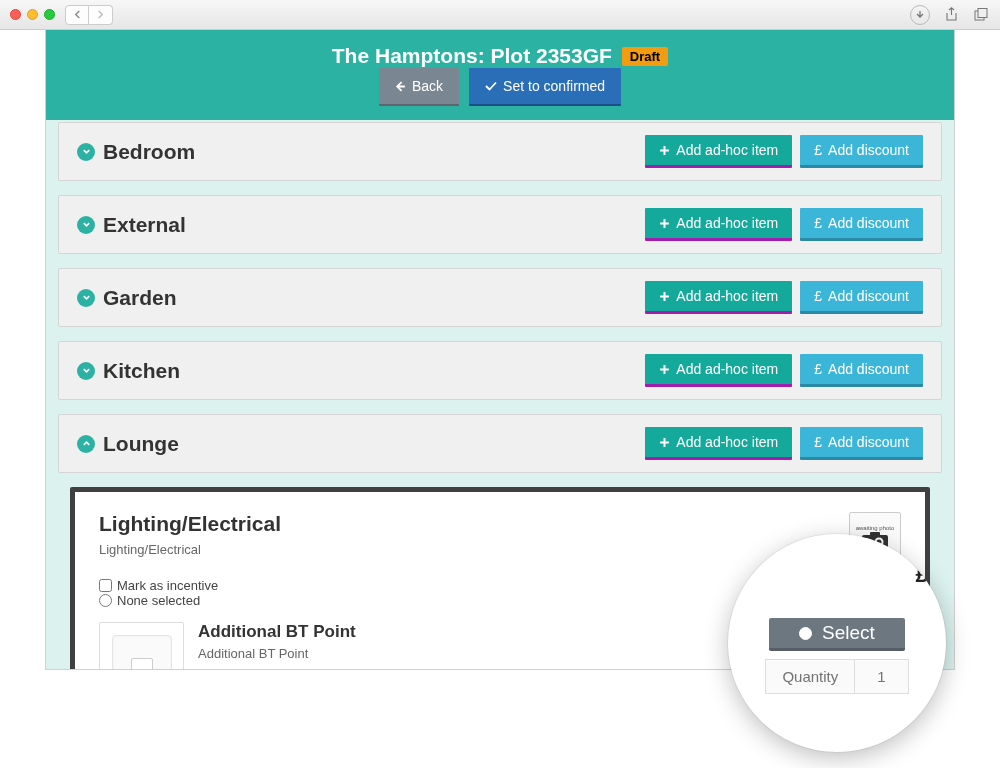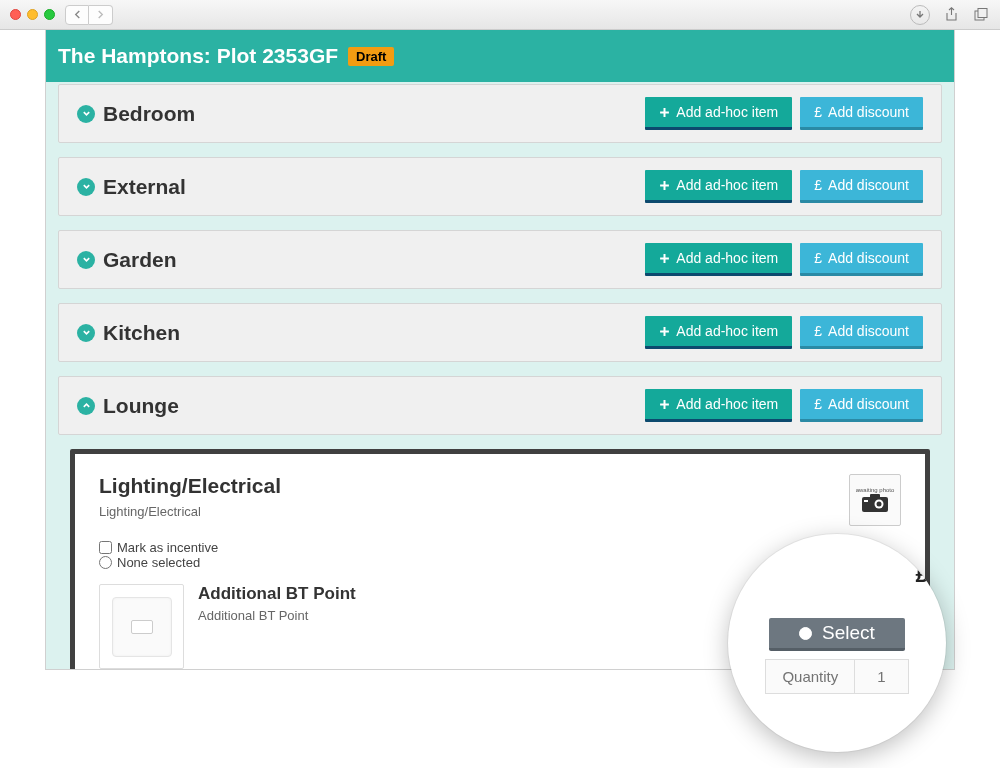--- a/index.html
+++ b/index.html
@@ -60,20 +60,21 @@
     border-top: none;
   }
 
   .header-bar {
     background: #2bb2a3;
     color: #fff;
     padding: 14px 12px;
     display: flex;
     align-items: center;
     justify-content: space-between;
+    flex-direction: column;
   }
   .header-title {
     font-size: 21px;
     font-weight: 700;
     display: flex;
     align-items: center;
     gap: 10px;
   }
   .draft-badge {
     background: #f39c12;
@@ -122,21 +123,21 @@
     width: 18px; height: 18px;
     background: #2bb2a3;
     border-radius: 50%;
     display: inline-flex;
     align-items: center;
     justify-content: center;
     color: #fff;
     font-size: 11px;
   }
   .section-buttons { display: flex; gap: 8px; }
-  .btn-teal { background: #14a99a; border-bottom: 3px solid #0c4a6e; padding: 7px 14px; font-size: 14px; }
+  .btn-teal { background: #14a99a; border-bottom: 3px solid #a21caf; padding: 7px 14px; font-size: 14px; }
   .btn-cyan { background: #3cb6d8; border-bottom: 3px solid #2a8aa5; padding: 7px 14px; font-size: 14px; }
 
   .panel {
     background: #fff;
     border: 5px solid #404040;
     border-radius: 2px;
     margin: 0 12px;
     padding: 20px 24px;
   }
   .panel-head { display:flex; justify-content: space-between; align-items: flex-start; }
@@ -258,20 +259,34 @@
     </div>
   </div>
 </div>
 
 <div class="app-bg">
 
   <div class="header-bar">
     <div class="header-title">
       <span>The Hamptons: Plot 2353GF</span>
       <span class="draft-badge">Draft</span>
+    </div>
+    <div class="header-actions">
+      <button class="btn btn-gray">
+        <svg width="11" height="11" viewBox="0 0 10 10">
+            <path d="M6 1 L2 5 L6 9 M2 5 H9" stroke="#fff" stroke-width="1.6" fill="none"></path>
+          </svg>
+        <span>Back</span>
+      </button>
+      <button class="btn btn-blue">
+        <svg width="12" height="11" viewBox="0 0 12 11">
+            <path d="M1 5 L4.5 8.5 L11 1.5" stroke="#fff" stroke-width="1.8" fill="none"></path>
+          </svg>
+        <span>Set to confirmed</span>
+      </button>
     </div>
   </div>
 
   <div class="sections">
 
     <div class="section-row">
       <div class="section-title">
         <span class="chevron">
           <svg width="9" height="9" viewBox="0 0 10 10">
               <path d="M2 3.5 L5 6.5 L8 3.5" stroke="#fff" stroke-width="1.8" fill="none"></path>

